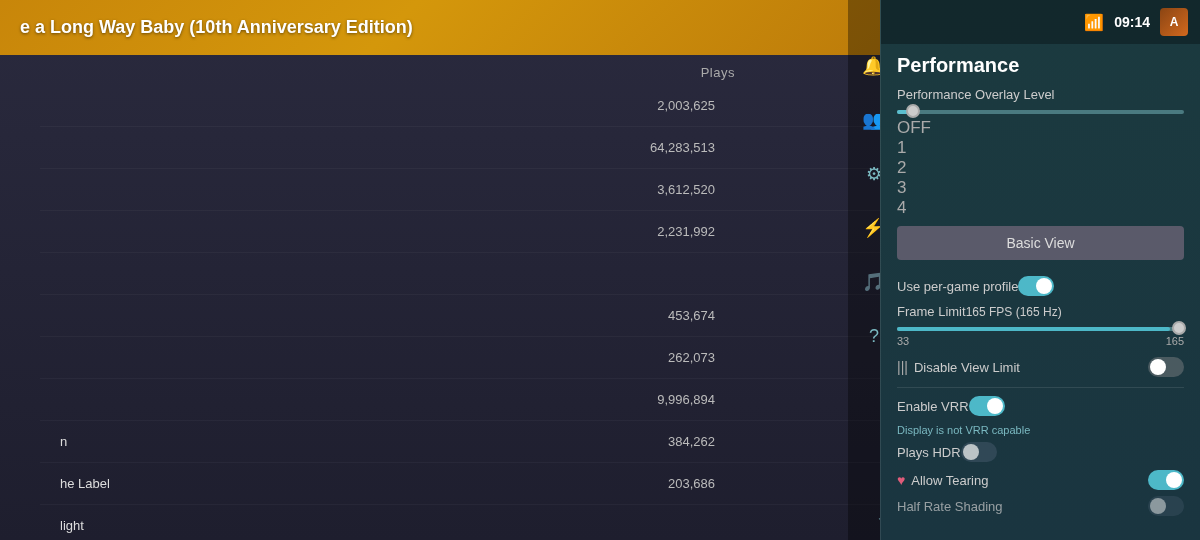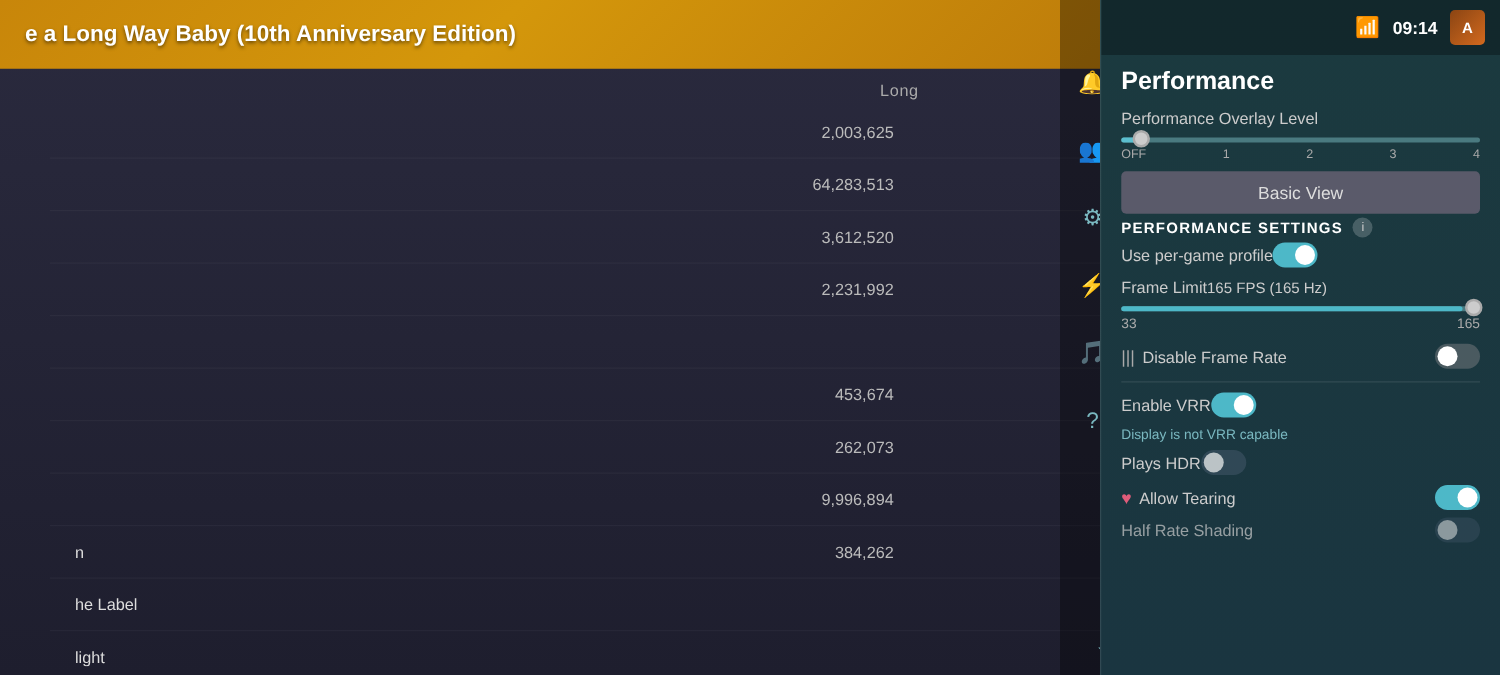--- a/index.html
+++ b/index.html
@@ -217,36 +217,37 @@
       height: 14px;
       background: #ccc;
       border-radius: 50%;
       border: 2px solid #aaa;
     }
 
     .overlay-labels {
       display: flex;
       justify-content: space-between;
       color: #aaa;
-      font-size: 10px;
+      font-size: 17px;
       margin-top: 4px;
+      flex-direction: column;
     }
 
     .basic-view-btn {
       width: 100%;
       padding: 9px;
       background: #5a5a6a;
       color: #ddd;
       border: none;
       border-radius: 4px;
       font-size: 14px;
       font-weight: 500;
       cursor: pointer;
       margin-top: 8px;
-      margin-bottom: 3px;
+      margin-bottom: 16px;
       text-align: center;
     }
 
     
     .perf-settings-header {
       display: flex;
       align-items: center;
       gap: 8px;
       margin-bottom: 4px;
     }
@@ -464,21 +465,21 @@
   </style>
 </head>
 <body>
 
 <div class="main-content">
 
   <div class="gold-header">
     <span class="album-title">e a Long Way Baby (10th Anniversary Edition)</span>
   </div>
 
-  <div class="plays-header">Long</div>
+  <div class="plays-header">Plays</div>
 
   <div class="track-list">
     <div class="track-item">
       <span class="track-name"></span>
       <span class="track-plays">2,003,625</span>
     </div>
     <div class="track-item">
       <span class="track-name"></span>
       <span class="track-plays">64,283,513</span>
     </div>
@@ -505,20 +506,21 @@
     <div class="track-item">
       <span class="track-name"></span>
       <span class="track-plays">9,996,894</span>
     </div>
     <div class="track-item">
       <span class="track-name">n</span>
       <span class="track-plays">384,262</span>
     </div>
     <div class="track-item">
       <span class="track-name">he Label</span>
+      <span class="track-plays">203,686</span>
     </div>
     <div class="track-item">
       <span class="track-name">light</span>
       <span class="track-plays"></span>
     </div>
   </div>
 </div>
 
 <div class="left-nav">
   <div class="nav-icon">🔔</div>
@@ -553,24 +555,20 @@
         <span>OFF</span>
         <span>1</span>
         <span>2</span>
         <span>3</span>
         <span>4</span>
       </div>
     </div>
 
     <div class="basic-view-btn">Basic View</div>
 
-    <div class="perf-settings-header">
-      <span class="perf-settings-title">PERFORMANCE SETTINGS</span>
-      <div class="info-icon">i</div>
-    </div>
 
     <div class="setting-row">
       <span class="setting-label">Use per-game profile</span>
       <div class="toggle on"></div>
     </div>
 
     <div class="setting-row">
       <span class="setting-label">Frame Limit</span>
       <span class="setting-value">165 FPS (165 Hz)</span>
     </div>
@@ -580,21 +578,21 @@
         <div class="frame-slider-thumb"></div>
       </div>
       <div class="frame-slider-labels">
         <span>33</span>
         <span>165</span>
       </div>
     </div>
 
     <div class="disable-row">
       <span class="disable-icon">|||</span>
-      <span class="disable-label">Disable Frame Rate</span>
+      <span class="disable-label">Disable View Limit</span>
       <div class="toggle off"></div>
     </div>
 
     <div class="divider"></div>
 
     <div class="setting-row">
       <span class="setting-label vrr-label">Enable VRR</span>
       <div class="toggle on"></div>
     </div>
     <div class="vrr-sublabel">Display is not VRR capable</div>

